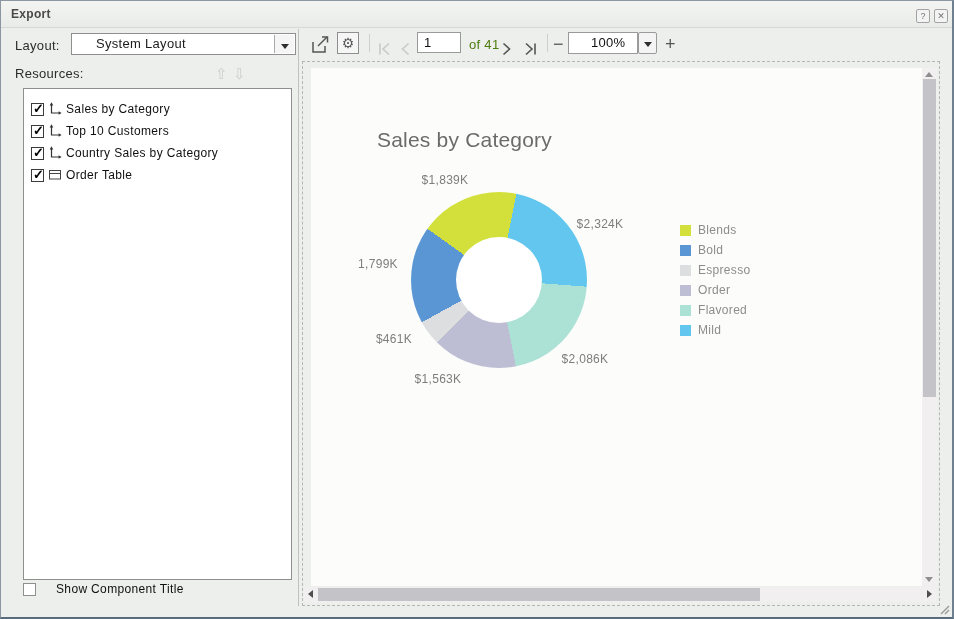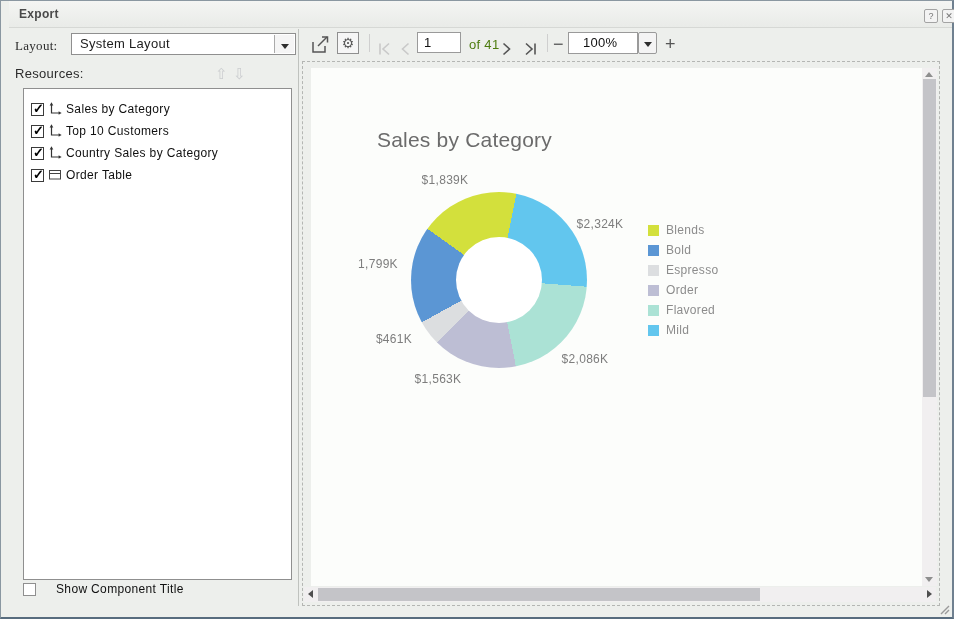--- a/index.html
+++ b/index.html
@@ -3,35 +3,35 @@
 <meta charset="utf-8">
 <style>
   * { margin:0; padding:0; box-sizing:border-box; }
   html,body { width:954px; height:619px; overflow:hidden;
               font-family:"Liberation Sans", sans-serif; }
   .dialog { position:absolute; inset:0; background:#edefec;
             border:1px solid #8a97a1; border-right:2px solid #6f8090; border-bottom:2px solid #586c7e; }
 
   
   .titlebar { position:absolute; left:0; top:0; right:0; height:27px;
-              background:linear-gradient(#f4f5f3,#e9ebe8); border-bottom:1px solid #d6d8d5;margin-left:8px; }
+              background:linear-gradient(#f4f5f3,#e9ebe8); border-bottom:1px solid #d6d8d5; }
   .title { position:absolute; left:10px; top:6px; font-size:12px; font-weight:bold;
            color:#4a4a4a; letter-spacing:.3px; }
   .winbtn { position:absolute; top:8px; width:14px; height:14px; border:1px solid #a3a3a3;
             border-radius:2px; background:#f3f3f3; color:#767676; font-size:9px;
             line-height:12px; text-align:center; cursor:default; }
   .btn-help { left:915px; }
   .btn-close { left:933px; }
 
   
   .lbl { font-size:13px; color:#2c2c2c; letter-spacing:.3px; }
-  .layout-label { position:absolute; left:14px; top:37px;font-family:Liberation Serif, serif; }
+  .layout-label { position:absolute; left:14px; top:37px; }
   .layout-select { position:absolute; left:70px; top:32px; width:225px; height:22px;
                    background:#fff; border:1px solid #8f8f8f; font-size:13px; color:#1c1c1c;
-                   line-height:20px; padding-left:8px; letter-spacing:.3px; }
+                   line-height:20px; padding-left:24px; letter-spacing:.3px; }
   .layout-select .dd-btn { position:absolute; right:1px; top:1px; bottom:1px; width:20px;
                    background:#f5f5f5; border-left:1px solid #aaa; text-align:center; }
   .dd-tri { display:inline-block; margin-top:8px; width:0; height:0;
             border-left:4px solid transparent; border-right:4px solid transparent;
             border-top:5px solid #2e2e2e; }
   .resources-label { position:absolute; left:14px; top:65px; }
   .res-arrow { position:absolute; top:64px; font-size:15px; color:#ccced0; }
   .res-up { left:214px; } .res-down { left:232px; }
 
   .res-list { position:absolute; left:22px; top:87px; width:269px; height:492px;
@@ -65,21 +65,21 @@
   .tb-first { left:75px; top:7px; } .tb-prev { left:97px; top:7px; }
   .page-input { position:absolute; left:115px; top:3px; width:44px; height:21px;
         border:1px solid #9a9a9a; font-size:13px; padding-left:6px; color:#111;
         font-family:"Liberation Sans", sans-serif; background:#fff; }
   .of-label { position:absolute; left:167px; top:8px; font-size:13px; color:#4d7c0f;
         letter-spacing:.3px; }
   .tb-next { left:199px; top:7px; } .tb-last { left:221px; top:7px; }
   .tb-minus { left:251px; top:2px; font-size:18px; }
   .zoom-select { position:absolute; left:266px; top:3px; width:70px; height:22px;
         background:#fff; border:1px solid #9a9a9a; font-size:13px; color:#111;
-        line-height:20px; padding-left:14px; letter-spacing:.3px; }
+        line-height:20px; padding-left:22px; letter-spacing:.3px; }
   .zoom-dd-btn { position:absolute; left:336px; top:3px; width:19px; height:22px;
         border:1px solid #9a9a9a; border-radius:2px; background:#f4f4f4; text-align:center; }
   .tb-plus { left:363px; top:2px; font-size:18px; }
 
   
   .preview { position:absolute; left:301px; top:60px; width:638px; height:545px;
         border:1px dashed #b4b6b3; }
   .page { position:absolute; left:8px; top:6px; width:611px; height:518px; background:#fcfdfb; }
 
   
@@ -104,21 +104,21 @@
 
   
   .chart-title { position:absolute; left:66px; top:60px; font-size:21px; color:#6b6b6b;
         letter-spacing:.2px; }
   .donut { position:absolute; left:100px; top:124px; width:176px; height:176px;
         border-radius:50%; }
   .donut-hole { position:absolute; left:45px; top:45px; width:86px; height:86px;
         border-radius:50%; background:#fff; }
   .slice-label { position:absolute; transform:translate(-50%,-50%); font-size:12px;
         color:#7d7d7d; white-space:nowrap; letter-spacing:.3px; }
-  .legend { position:absolute; left:337px; top:152px;text-align:right; }
+  .legend { position:absolute; left:369px; top:152px;text-align:right; }
   .legend-row { display:flex; align-items:center; height:20px; }
   .legend-swatch { width:11px; height:11px; flex:0 0 11px; }
   .legend-label { margin-left:7px; font-size:12px; color:#8c8c8c; letter-spacing:.3px; }
 </style>
 </head>
 <body>
 
 <div class="dialog">
 
   <div class="titlebar">

